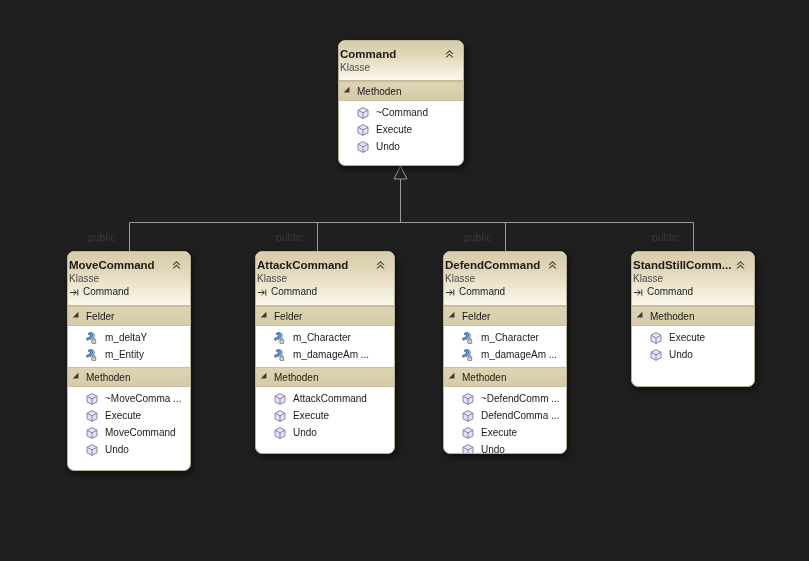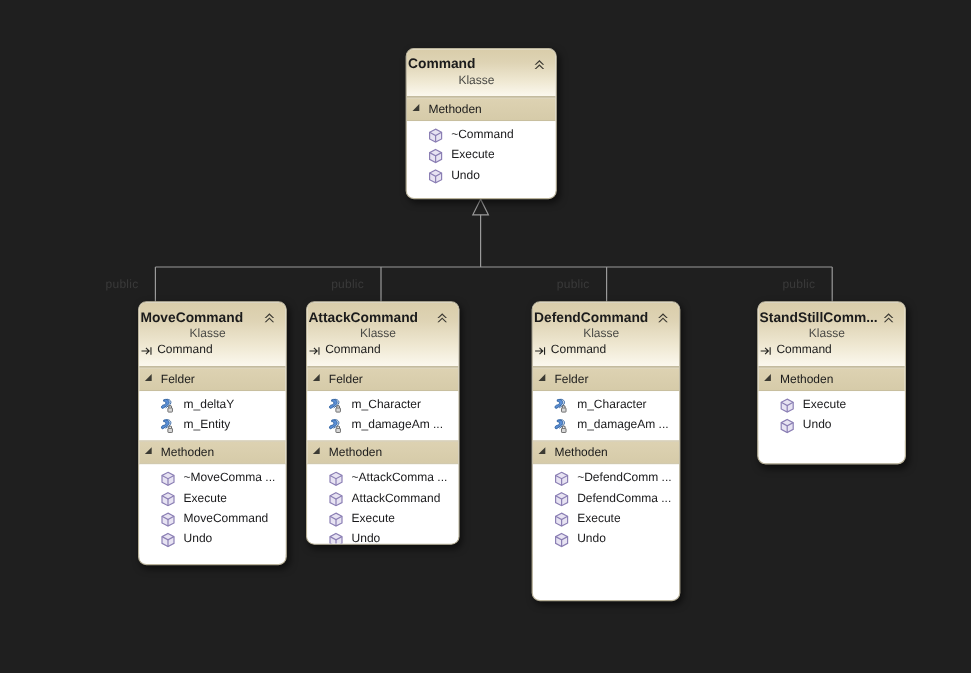--- a/index.html
+++ b/index.html
@@ -66,21 +66,20 @@
     line-height: 14px;
     white-space: nowrap;
     overflow: hidden;
     padding-right: 16px;
   }
   .cb-kind {
     font-size: 10px;
     color: #4a4a46;
     line-height: 13px;
     white-space: nowrap;
-    text-align: center;
   }
   .cb-base {
     font-size: 10px;
     color: #1b1b1b;
     line-height: 14px;
     white-space: nowrap;
     display: flex;
     align-items: center;
     gap: 3px;
   }
@@ -196,21 +195,21 @@
           <div class="member-row">
             <svg viewBox="0 0 14 14" class="mi">
               <path d="M7 1.6 L12 4.2 L12 9.8 L7 12.4 L2 9.8 L2 4.2 Z" fill="#e7e3f2" stroke="#8b7fb4" stroke-width="1"></path>
               <path d="M2 4.2 L7 6.9 L12 4.2" stroke="#8b7fb4" stroke-width="1" fill="none"></path>
               <path d="M7 6.9 L7 12.4" stroke="#8b7fb4" stroke-width="1" fill="none"></path>
             </svg>
             <span class="member-label">Undo</span>
           </div>
         </div>
       </div>
-      <div class="class-box" style="left: 67px; top: 251px; width: 124px; height: 220px; margin-left: 48px;">
+      <div class="class-box" style="left: 67px; top: 251px; width: 124px; height: 220px;">
         <div class="cb-header">
           <div class="cb-title">MoveCommand</div>
           <div class="cb-kind">Klasse</div>
           <div class="cb-base">
             <svg viewBox="0 0 12 12" width="11" height="11">
               <path d="M1 6 L8 6 M5 3.2 L8 6 L5 8.8" stroke="#22221f" stroke-width="1" fill="none"></path>
               <path d="M9.6 2.6 L9.6 9.4" stroke="#22221f" stroke-width="1"></path>
             </svg>
             <span>Command</span>
           </div>
@@ -275,21 +274,21 @@
           <div class="member-row">
             <svg viewBox="0 0 14 14" class="mi">
               <path d="M7 1.6 L12 4.2 L12 9.8 L7 12.4 L2 9.8 L2 4.2 Z" fill="#e7e3f2" stroke="#8b7fb4" stroke-width="1"></path>
               <path d="M2 4.2 L7 6.9 L12 4.2" stroke="#8b7fb4" stroke-width="1" fill="none"></path>
               <path d="M7 6.9 L7 12.4" stroke="#8b7fb4" stroke-width="1" fill="none"></path>
             </svg>
             <span class="member-label">Undo</span>
           </div>
         </div>
       </div>
-      <div class="class-box" style="left: 255px; top: 251px; width: 128px; height: 203px;">
+      <div class="class-box" style="left: 255px; top: 251px; width: 140px; height: 203px;">
         <div class="cb-header">
           <div class="cb-title">AttackCommand</div>
           <div class="cb-kind">Klasse</div>
           <div class="cb-base">
             <svg viewBox="0 0 12 12" width="11" height="11">
               <path d="M1 6 L8 6 M5 3.2 L8 6 L5 8.8" stroke="#22221f" stroke-width="1" fill="none"></path>
               <path d="M9.6 2.6 L9.6 9.4" stroke="#22221f" stroke-width="1"></path>
             </svg>
             <span>Command</span>
           </div>
@@ -326,49 +325,41 @@
           <span class="tri-collapse"></span>
           <span class="cb-section-label">Methoden</span>
         </div>
         <div class="cb-members">
           <div class="member-row">
             <svg viewBox="0 0 14 14" class="mi">
               <path d="M7 1.6 L12 4.2 L12 9.8 L7 12.4 L2 9.8 L2 4.2 Z" fill="#e7e3f2" stroke="#8b7fb4" stroke-width="1"></path>
               <path d="M2 4.2 L7 6.9 L12 4.2" stroke="#8b7fb4" stroke-width="1" fill="none"></path>
               <path d="M7 6.9 L7 12.4" stroke="#8b7fb4" stroke-width="1" fill="none"></path>
             </svg>
-            <span class="member-label">~AttackComma ...</span>
-          </div>
-          <div class="member-row">
-            <svg viewBox="0 0 14 14" class="mi">
-              <path d="M7 1.6 L12 4.2 L12 9.8 L7 12.4 L2 9.8 L2 4.2 Z" fill="#e7e3f2" stroke="#8b7fb4" stroke-width="1"></path>
-              <path d="M2 4.2 L7 6.9 L12 4.2" stroke="#8b7fb4" stroke-width="1" fill="none"></path>
-              <path d="M7 6.9 L7 12.4" stroke="#8b7fb4" stroke-width="1" fill="none"></path>
-            </svg>
             <span class="member-label">AttackCommand</span>
           </div>
           <div class="member-row">
             <svg viewBox="0 0 14 14" class="mi">
               <path d="M7 1.6 L12 4.2 L12 9.8 L7 12.4 L2 9.8 L2 4.2 Z" fill="#e7e3f2" stroke="#8b7fb4" stroke-width="1"></path>
               <path d="M2 4.2 L7 6.9 L12 4.2" stroke="#8b7fb4" stroke-width="1" fill="none"></path>
               <path d="M7 6.9 L7 12.4" stroke="#8b7fb4" stroke-width="1" fill="none"></path>
             </svg>
             <span class="member-label">Execute</span>
           </div>
           <div class="member-row">
             <svg viewBox="0 0 14 14" class="mi">
               <path d="M7 1.6 L12 4.2 L12 9.8 L7 12.4 L2 9.8 L2 4.2 Z" fill="#e7e3f2" stroke="#8b7fb4" stroke-width="1"></path>
               <path d="M2 4.2 L7 6.9 L12 4.2" stroke="#8b7fb4" stroke-width="1" fill="none"></path>
               <path d="M7 6.9 L7 12.4" stroke="#8b7fb4" stroke-width="1" fill="none"></path>
             </svg>
             <span class="member-label">Undo</span>
           </div>
         </div>
       </div>
-      <div class="class-box" style="left: 443px; top: 251px; width: 124px; height: 250px;">
+      <div class="class-box" style="left: 443px; top: 251px; width: 124px; height: 203px;">
         <div class="cb-header">
           <div class="cb-title">DefendCommand</div>
           <div class="cb-kind">Klasse</div>
           <div class="cb-base">
             <svg viewBox="0 0 12 12" width="11" height="11">
               <path d="M1 6 L8 6 M5 3.2 L8 6 L5 8.8" stroke="#22221f" stroke-width="1" fill="none"></path>
               <path d="M9.6 2.6 L9.6 9.4" stroke="#22221f" stroke-width="1"></path>
             </svg>
             <span>Command</span>
           </div>

